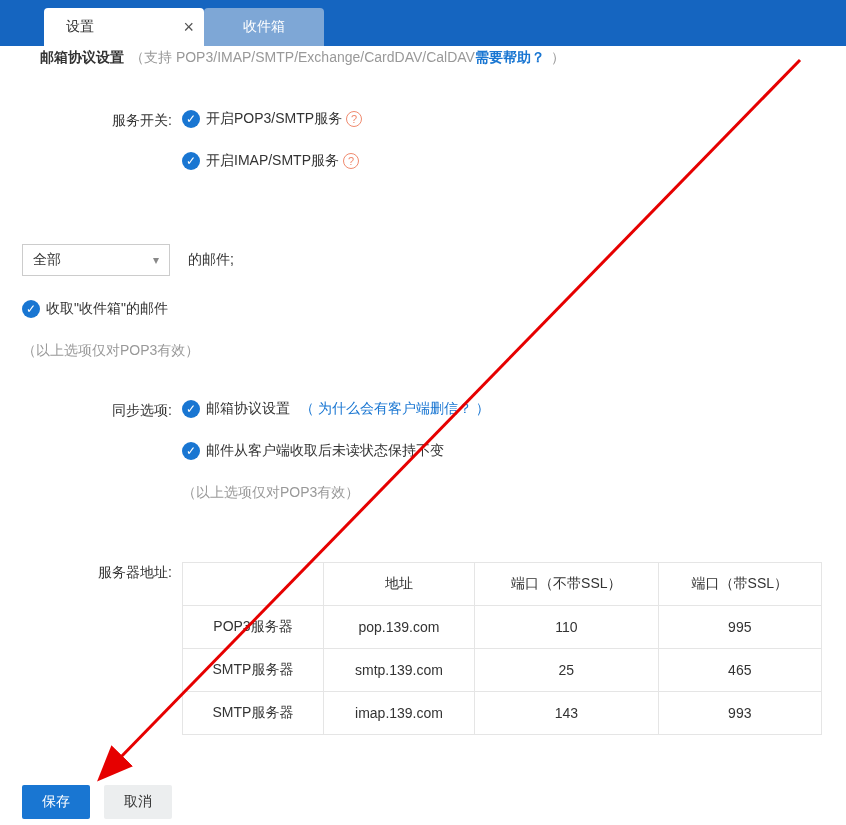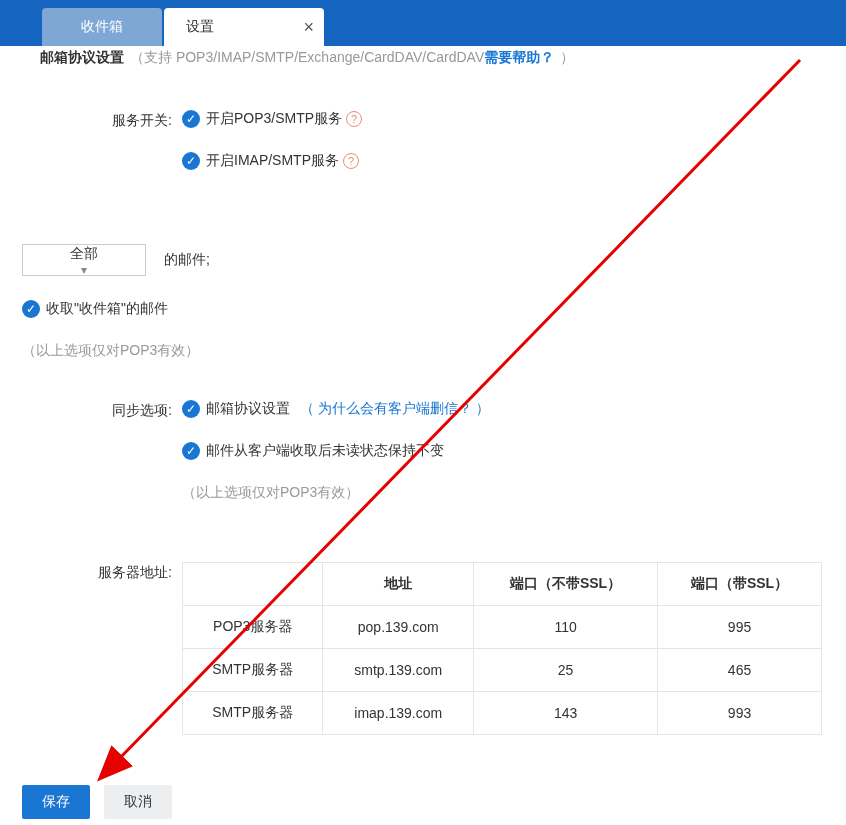--- a/index.html
+++ b/index.html
@@ -122,29 +122,28 @@
       display: flex;
       align-items: center;
       margin-bottom: 24px;
     }
     .option-text {
       color: #333;
     }
     .dropdown {
       border: 1px solid #ccc;
       height: 32px;
-      width: 124px;
+      width: 148px;
       display: flex;
       align-items: center;
       justify-content: space-between;
       padding: 0 10px;
       cursor: pointer;
       color: #333;
       background: #fff;
-      flex-direction: column;
     }
     .dropdown .chev {
       color: #888;
       font-size: 12px;
     }
     .after-dropdown {
       margin-left: 18px;
     }
     .note {
       color: #999;
@@ -158,21 +157,21 @@
       width: 640px;
       border-collapse: collapse;
     }
     .server-table th, .server-table td {
       border: 1px solid #e5e5e5;
       padding: 12px 8px;
       text-align: center;
       color: #333;
     }
     .server-table th {
-      font-weight: bold;
+      font-weight: normal;
       background: #fff;
     }
     .footer {
       margin-top: 50px;
       padding: 0 22px 22px;
       display: flex;
       gap: 14px;
     }
     .btn {
       padding: 8px 20px;
@@ -193,32 +192,32 @@
       position: absolute;
       top: 0;
       left: 0;
       pointer-events: none;
     }
   </style>
 </head>
 <body>
 
 <div class="tabs-bar">
-  <div class="tab inactive">
-    <span>收件箱</span>
-  </div>
   <div class="tab active">
     <span>设置</span>
     <span class="close-x">×</span>
   </div>
+  <div class="tab inactive">
+    <span>收件箱</span>
+  </div>
 </div>
 
 <div class="content-top-line">
   <span>邮箱协议设置</span>
-  <span class="grey">（支持 POP3/IMAP/SMTP/Exchange/CardDAV/CardDAV </span>
+  <span class="grey">（支持 POP3/IMAP/SMTP/Exchange/CardDAV/CalDAV </span>
   <span class="link">需要帮助？</span>
   <span class="grey">）</span>
 </div>
 
 <div class="section-row">
   <div class="label-col">服务开关:</div>
   <div class="value-col">
     <div class="option-line">
       <span class="check-icon">✓</span>
       <span class="option-text">开启POP3/SMTP服务</span>

